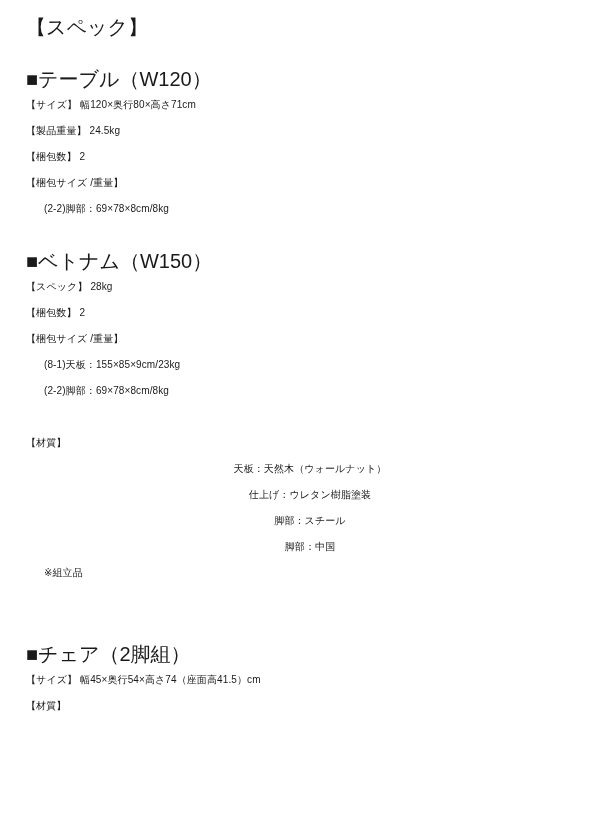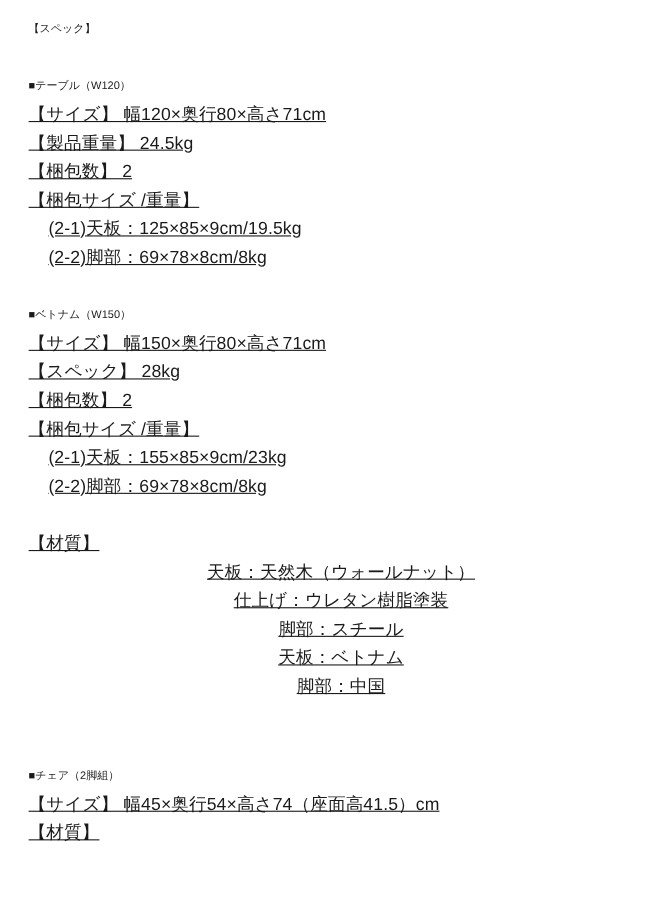--- a/index.html
+++ b/index.html
@@ -16,31 +16,30 @@
   }
   .page {
     position: relative;
     width: 600px;
     height: 829px;
     box-sizing: border-box;
     padding: 14px 26px 0 26px;
     overflow: hidden;
   }
   .line {
-    font-size: 16px;
+    font-size: 10px;
     line-height: 26px;
     white-space: pre;
     letter-spacing: 0.1px;
-    text-decoration: underline;
   }
   .spacer-sm { height: 13px; }
   .spacer-md { height: 26px; }
   .spacer-lg { height: 42px; }
   .heading {
-    font-size: 10px;
+    font-size: 20px;
     line-height: 26px;
     white-space: pre;
     font-weight: 400;
   }
   .indent1 { padding-left: 18px; }
   .indent2 { padding-left: 20px; text-align: center; }
   .block { margin: 0; padding: 0; }
 </style>
 </head>
 <body>
@@ -50,45 +49,43 @@
   <div class="heading">【スペック】</div>
 
   <div class="spacer-md"></div>
 
   <div class="block">
     <div class="heading">■テーブル（W120）</div>
     <div class="line">【サイズ】 幅120×奥行80×高さ71cm</div>
     <div class="line">【製品重量】 24.5kg</div>
     <div class="line">【梱包数】 2</div>
     <div class="line">【梱包サイズ /重量】</div>
-    <div class="line indent1">(2-1)天板：125×85×9cm/19.5kg</div>
     <div class="line indent1">(2-2)脚部：69×78×8cm/8kg</div>
   </div>
 
   <div class="spacer-md"></div>
 
   <div class="block">
     <div class="heading">■ベトナム（W150）</div>
-    <div class="line">【サイズ】 幅150×奥行80×高さ71cm</div>
     <div class="line">【スペック】 28kg</div>
     <div class="line">【梱包数】 2</div>
     <div class="line">【梱包サイズ /重量】</div>
-    <div class="line indent1">(2-1)天板：155×85×9cm/23kg</div>
+    <div class="line indent1">(8-1)天板：155×85×9cm/23kg</div>
     <div class="line indent1">(2-2)脚部：69×78×8cm/8kg</div>
   </div>
 
   <div class="spacer-md"></div>
 
   <div class="block">
     <div class="line">【材質】</div>
     <div class="line indent2">天板：天然木（ウォールナット）</div>
     <div class="line indent2">仕上げ：ウレタン樹脂塗装</div>
     <div class="line indent2">脚部：スチール</div>
-    <div class="line indent2">天板：ベトナム</div>
     <div class="line indent2">脚部：中国</div>
+    <div class="line indent1">※組立品</div>
   </div>
 
   <div class="spacer-lg"></div>
   <div class="spacer-sm"></div>
 
   <div class="block">
     <div class="heading">■チェア（2脚組）</div>
     <div class="line">【サイズ】 幅45×奥行54×高さ74（座面高41.5）cm</div>
     <div class="line">【材質】</div>
 

